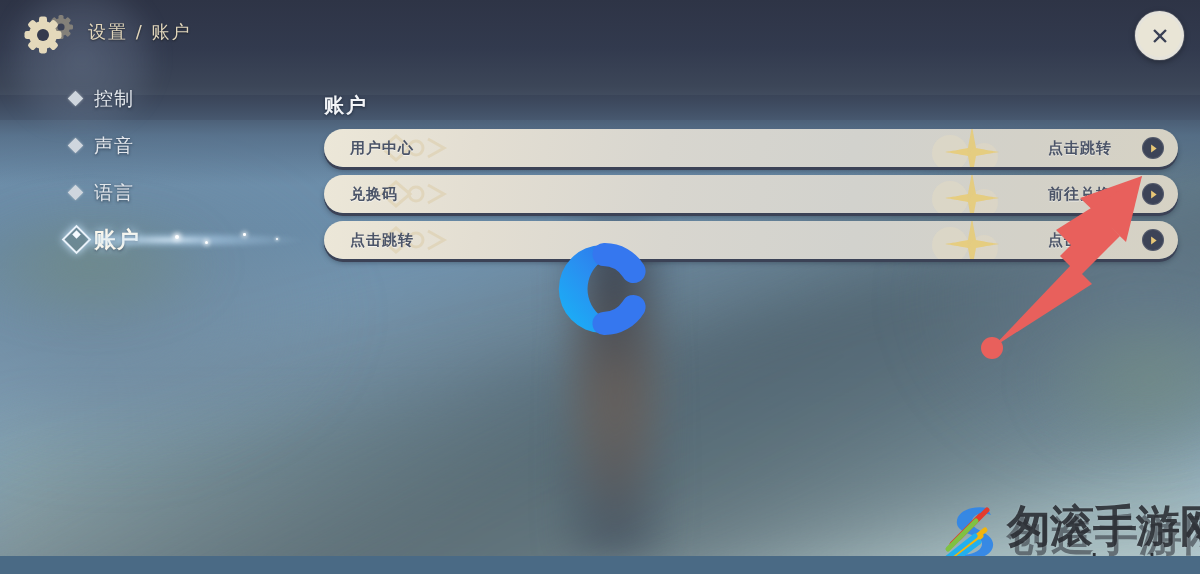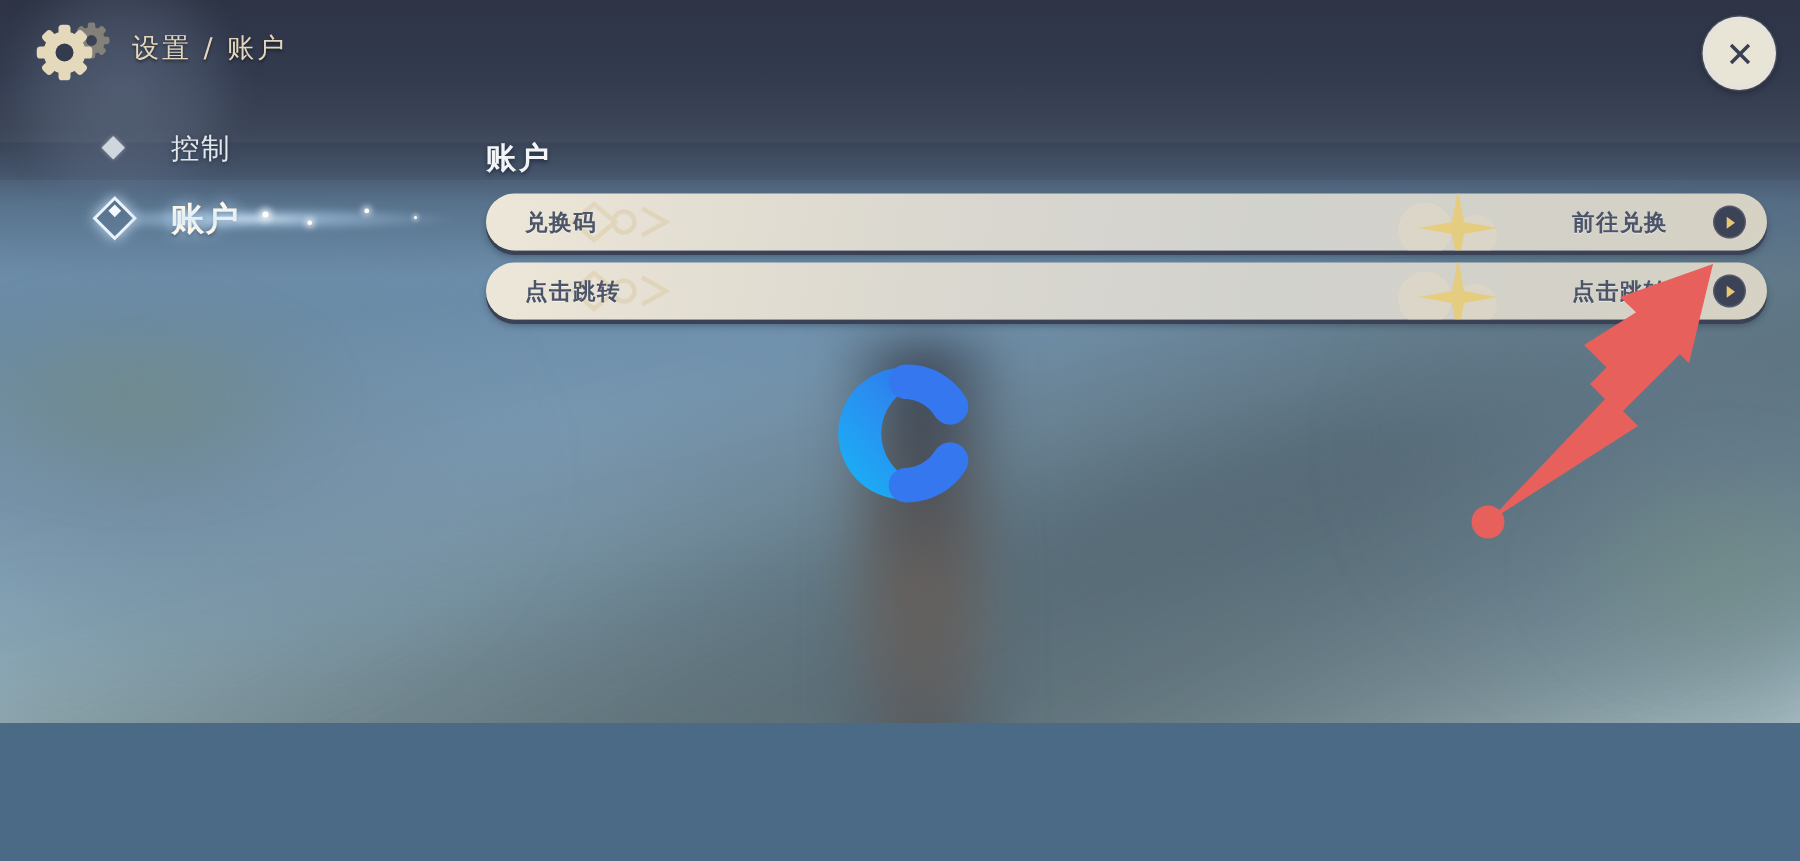--- a/index.html
+++ b/index.html
@@ -1,21 +1,21 @@
 <!DOCTYPE html>
 <html><head>
 <meta charset="utf-8">
 <style>
   html,body{margin:0;padding:0;}
   body{
     width:1200px;height:574px;overflow:hidden;
     font-family:"DejaVu Sans","Liberation Sans",sans-serif;
     position:relative;background:#4a6a85;
   }
-  #stage{position:absolute;inset:0;width:1200px;height:482px;overflow:hidden;}
+  #stage{position:absolute;inset:0;width:1200px;height:556px;overflow:hidden;}
 
   
   .bg-base{
     position:absolute;inset:0;
     background:
       linear-gradient(177deg,#9fb4c4 0%, #8fa8bc 6%, #7b98b0 14%, #6e8fab 26%, #6b8da9 40%, #7d9cb4 62%, #8fb0c2 78%, #a7c1cd 92%, #b6cbd3 100%);
   }
   .bg-sky{
     position:absolute;left:0;top:0;width:1200px;height:120px;
     background:linear-gradient(180deg,#2e3446 0%, #323a4e 40%, #3c4658 72%, #4e5c71 100%);
@@ -87,21 +87,21 @@
     border-radius:50%;background:#e9e5d6;
     border:3px solid rgba(226,226,222,.62);
     box-shadow:0 0 0 1px rgba(255,255,255,.12), 0 2px 6px rgba(0,0,0,.35);
     display:flex;align-items:center;justify-content:center;cursor:pointer;
   }
 
   
   .sidebar{position:absolute;left:0;top:86px;width:270px;}
   .side-item{
     position:relative;height:25px;margin-bottom:22px;
-    display:flex;align-items:center;padding-left:88px;cursor:pointer;
+    display:flex;align-items:center;padding-left:68px;cursor:pointer;
   }
   .side-diamond{
     position:absolute;left:70px;width:11px;height:11px;
     background:#cfd6de;transform:rotate(45deg);
     box-shadow:0 0 3px rgba(255,255,255,.4);
   }
   .side-item .side-label{
     margin-left:26px;font-size:19px;color:#e3e7ec;letter-spacing:1px;
     text-shadow:0 1px 3px rgba(20,30,45,.7);
   }
@@ -225,35 +225,62 @@
         <path d="M6.4 4.6 L12 10.2 L17.6 4.6 L19.4 6.4 L13.8 12 L19.4 17.6 L17.6 19.4 L12 13.8 L6.4 19.4 L4.6 17.6 L10.2 12 L4.6 6.4 Z" fill="#3a4054"></path>
       </svg>
     </div>
   </div>
 
   <div class="sidebar">
     <div class="side-item">
       <span class="side-diamond"></span>
       <span class="side-label">控制</span>
     </div>
+    <div class="side-item">
+      <span class="side-diamond"></span>
+      <span class="side-label">声音</span>
+    </div>
+    <div class="side-item">
+      <span class="side-diamond"></span>
+      <span class="side-label">语言</span>
+    </div>
     <div class="side-item active">
       <span class="side-diamond"></span>
       <span class="side-label">账户</span>
       <span class="glow-streak"></span>
       <span class="spark" style="left:175px;top:8px;width:4px;height:4px;box-shadow:0 0 5px 2px rgba(255,255,255,.85);"></span>
       <span class="spark" style="left:205px;top:14px;width:3px;height:3px;box-shadow:0 0 4px 1.5px rgba(255,255,255,.8);"></span>
       <span class="spark" style="left:243px;top:6px;width:2.5px;height:2.5px;box-shadow:0 0 4px 1.5px rgba(255,255,255,.7);"></span>
       <span class="spark" style="left:276px;top:11px;width:2px;height:2px;box-shadow:0 0 3px 1px rgba(255,255,255,.6);"></span>
     </div>
   </div>
 
   <div class="main-title">账户</div>
 
   <div class="rows">
 
+    <div class="row">
+      <svg class="deco-left" viewBox="0 0 120 34">
+        <path d="M12 17 L26 5 L40 17 L26 29 Z" fill="none" stroke="#d9c79c" stroke-width="3"></path>
+        <circle cx="46" cy="17" r="7" fill="none" stroke="#d9c79c" stroke-width="3"></circle>
+        <path d="M58 8 L74 17 L58 26" fill="none" stroke="#d9c79c" stroke-width="3"></path>
+      </svg>
+      <svg class="deco-star" viewBox="0 0 120 50">
+        <circle cx="28" cy="30" r="18" fill="#e6dcc2" opacity=".55"></circle>
+        <circle cx="62" cy="34" r="14" fill="#e6dcc2" opacity=".45"></circle>
+        <path d="M46 25 C48 14 49 9 50 2 C51 9 52 14 54 25 C65 27 70 28 77 29 C70 30 65 31 54 33 C52 44 51 49 50 56 C49 49 48 44 46 33 C35 31 30 30 23 29 C30 28 35 27 46 25 Z" fill="#ecc95f" opacity=".8"></path>
+      </svg>
+      <div class="row-label">用户中心</div>
+      <div class="row-action">点击跳转</div>
+      <div class="row-arrow">
+        <svg viewBox="0 0 14 14" width="11" height="11">
+            <path d="M4 2 L11 7 L4 12 Z" fill="#e8c777"></path>
+          </svg>
+      </div>
+    </div>
 
     <div class="row">
       <svg class="deco-left" viewBox="0 0 120 34">
         <path d="M12 17 L26 5 L40 17 L26 29 Z" fill="none" stroke="#d9c79c" stroke-width="3"></path>
         <circle cx="46" cy="17" r="7" fill="none" stroke="#d9c79c" stroke-width="3"></circle>
         <path d="M58 8 L74 17 L58 26" fill="none" stroke="#d9c79c" stroke-width="3"></path>
       </svg>
       <svg class="deco-star" viewBox="0 0 120 50">
         <circle cx="28" cy="30" r="18" fill="#e6dcc2" opacity=".55"></circle>
         <circle cx="62" cy="34" r="14" fill="#e6dcc2" opacity=".45"></circle>

